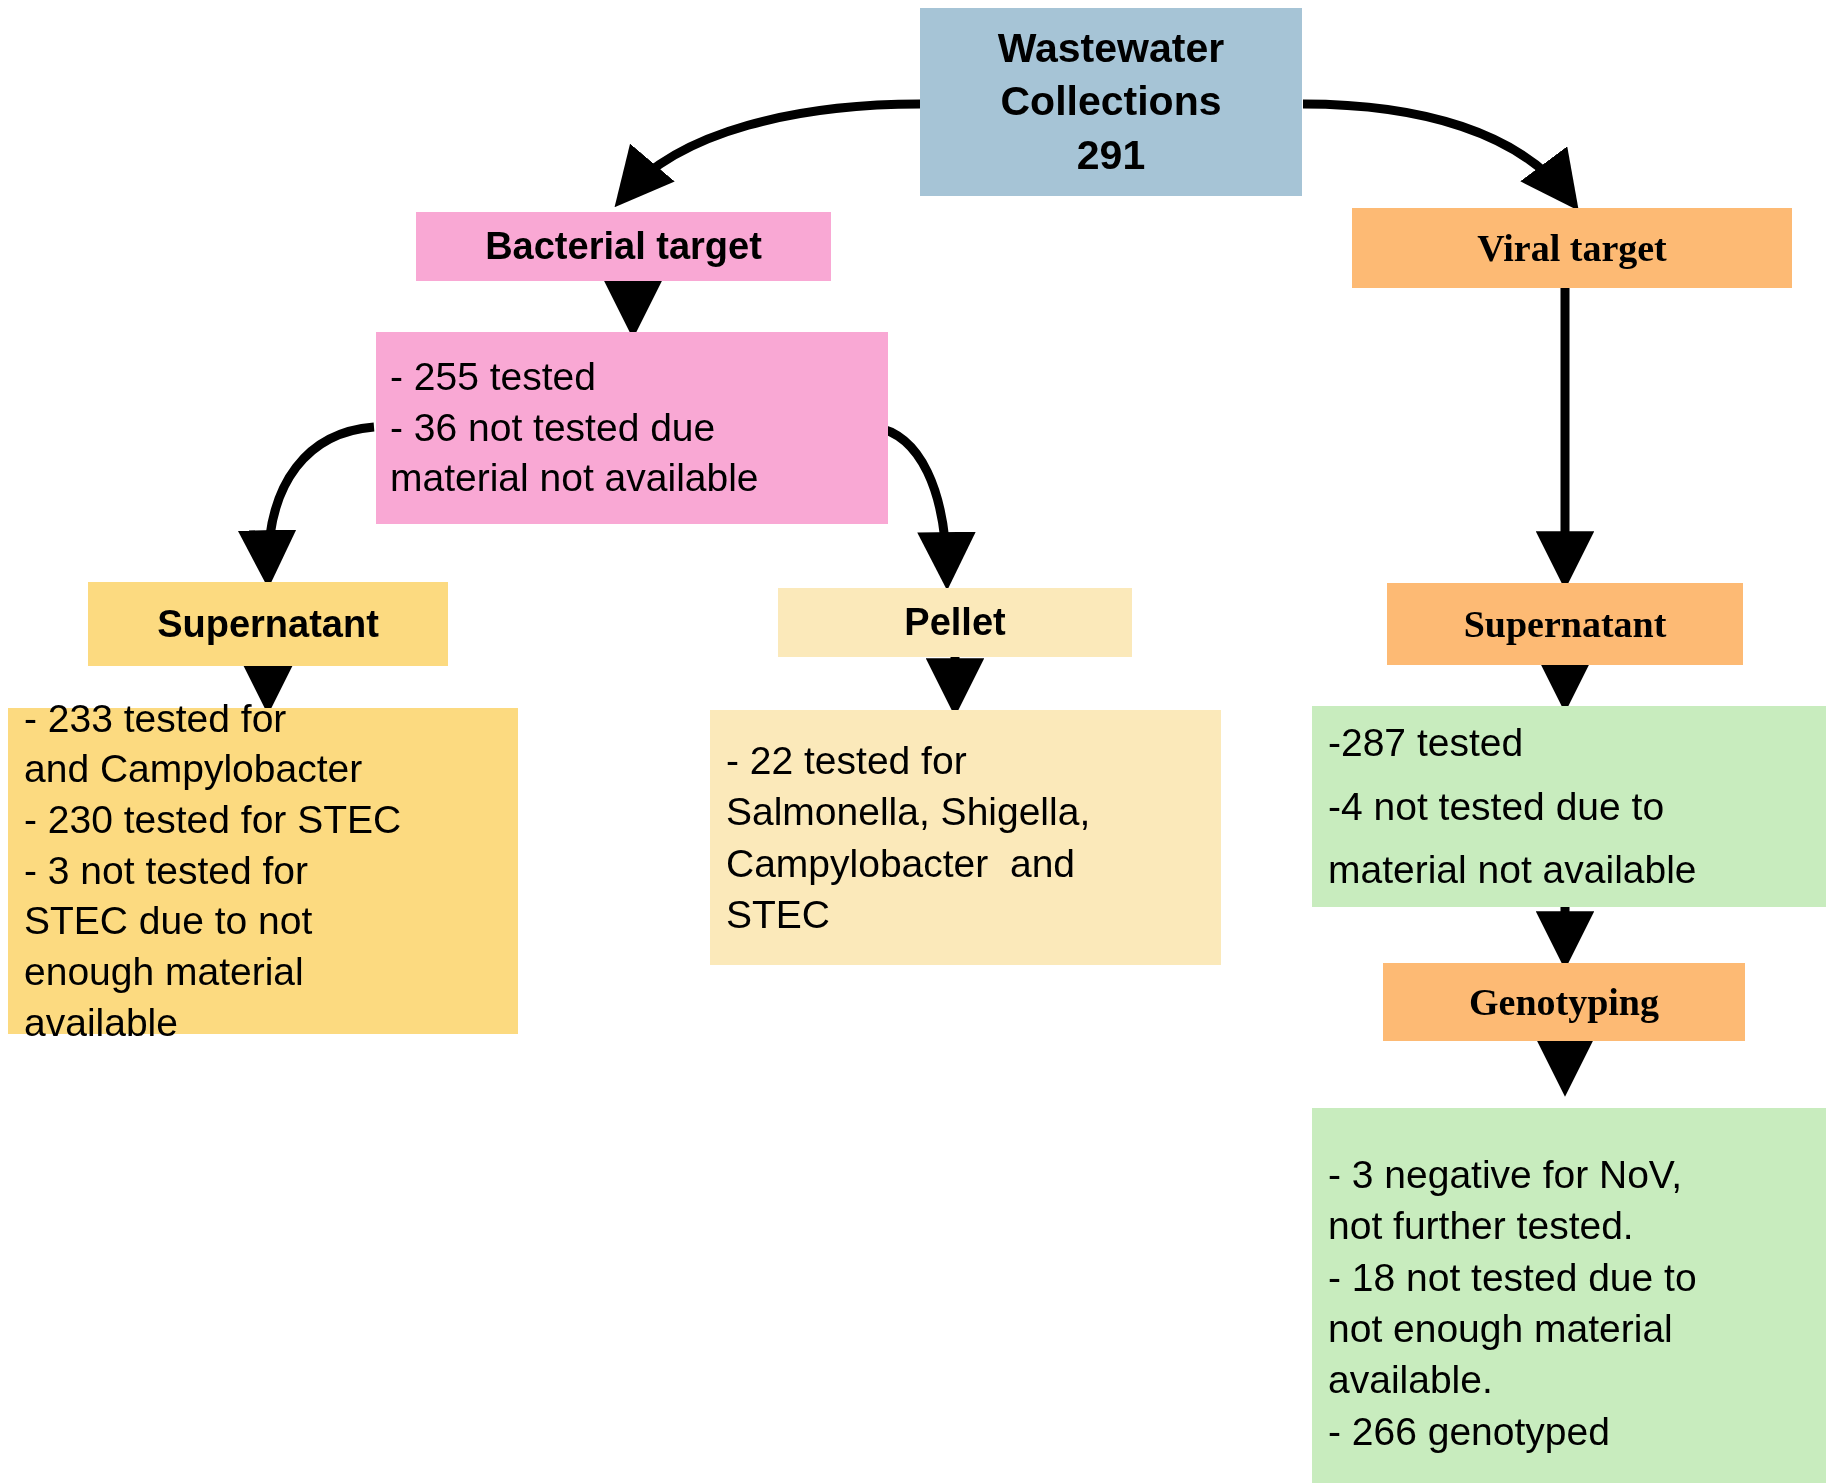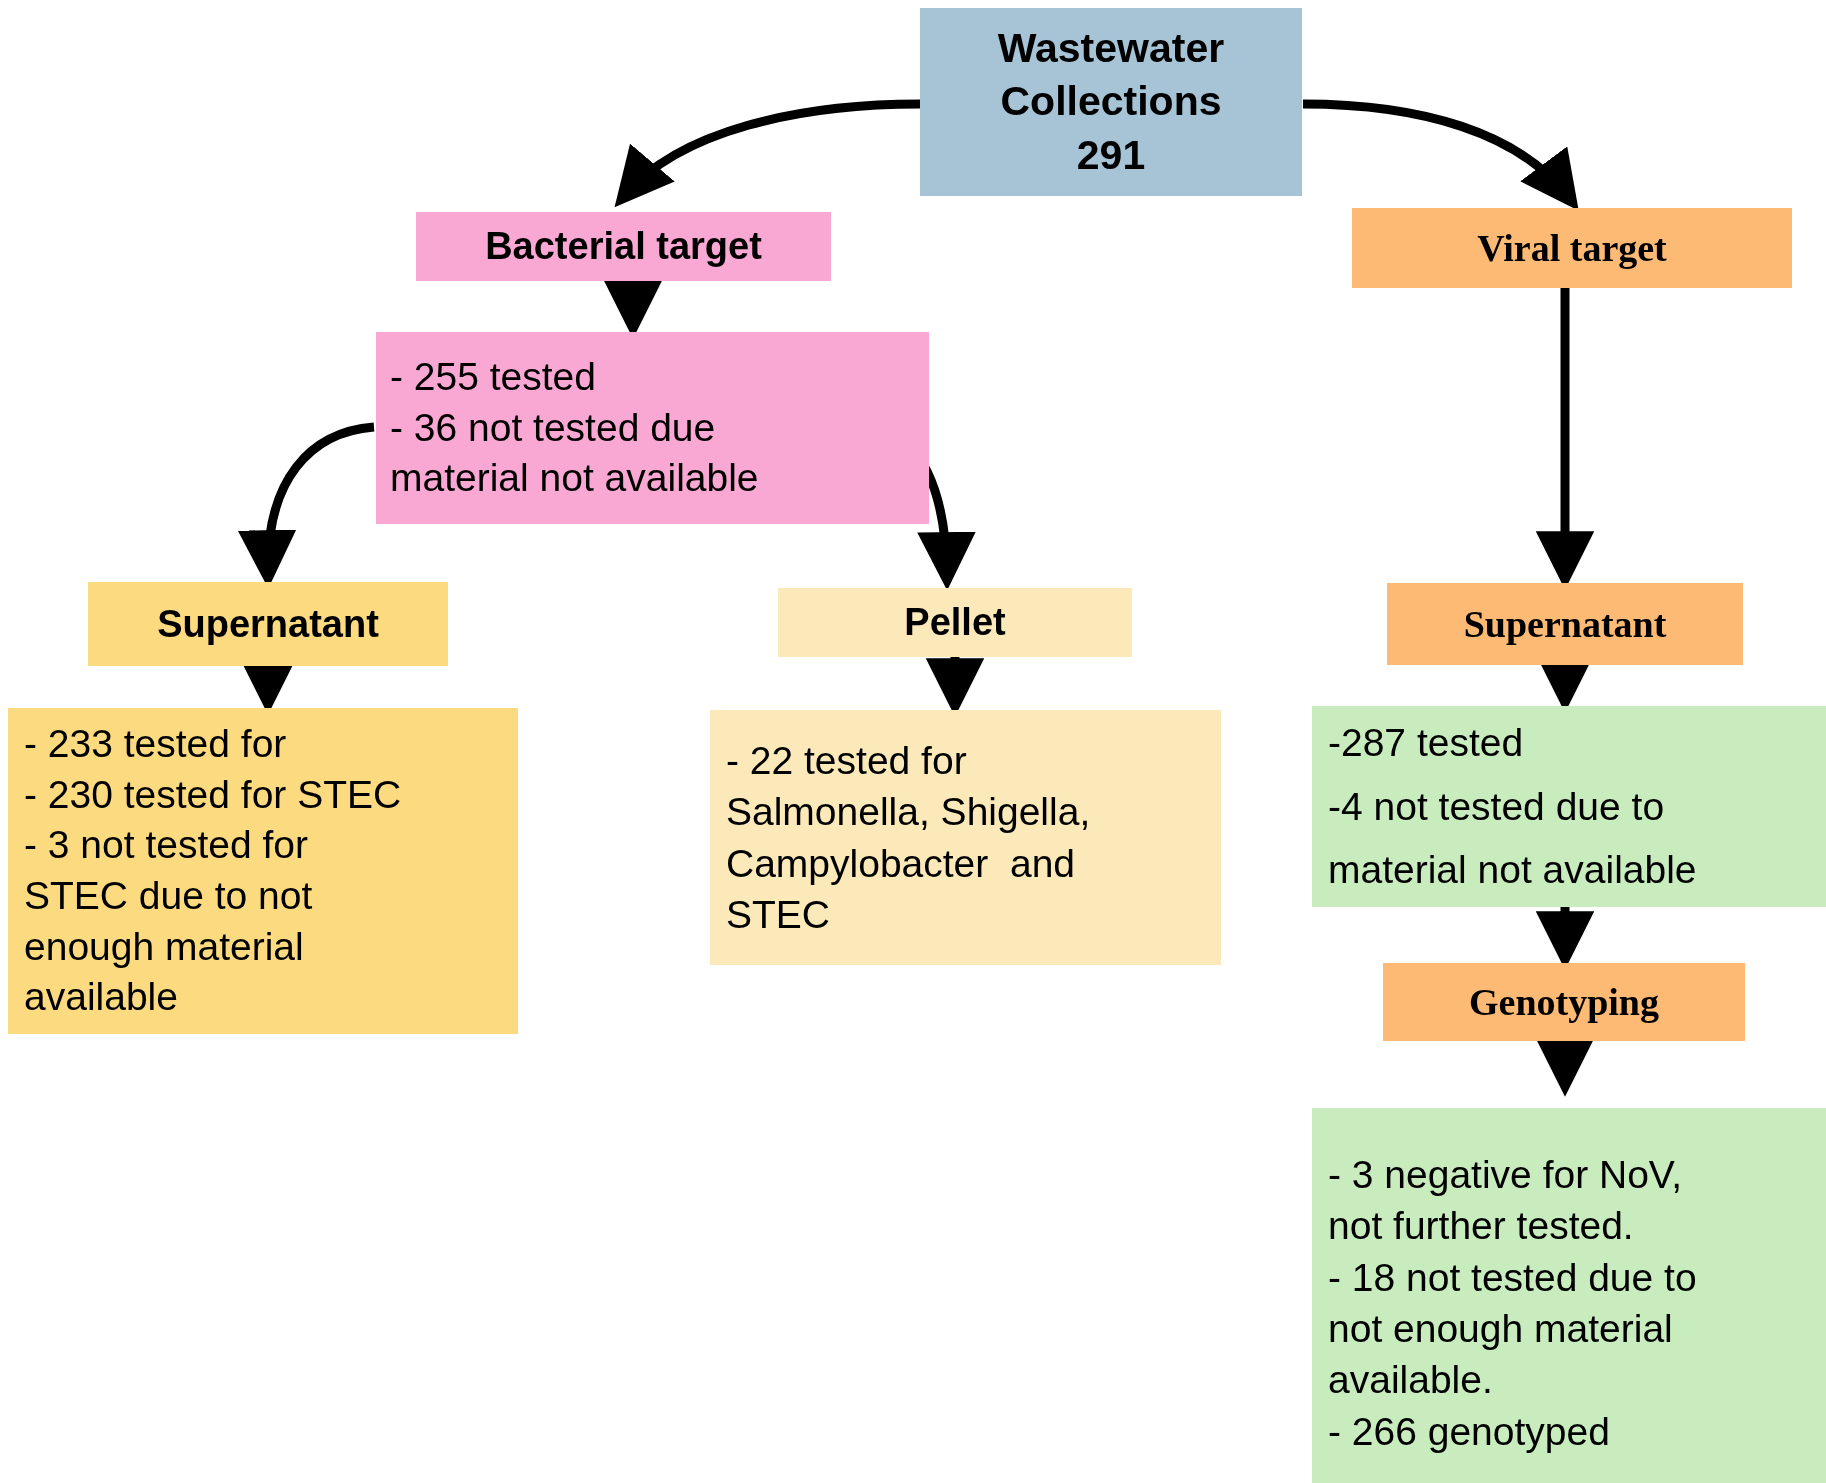--- a/index.html
+++ b/index.html
@@ -45,21 +45,21 @@
   .c-blue        { background: #a6c4d6; }
   .c-amber       { background: #f9a8d4; }
   .c-amber-soft  { background: #fcda80; }
   .c-cream       { background: #fbe9ba; }
   .c-green       { background: #fdba74; font-family: Liberation Serif, serif; }
   .c-green-soft  { background: #c8ecbe; }
 
   
   #n-root        { left: 920px;  top: 8px;    width: 382px;  height: 188px;  font-size: 41px; line-height: 1.30; }
   #n-bact        { left: 416px;  top: 212px;  width: 415px;  height: 69px;   font-size: 38px; }
-  #n-bact-body   { left: 376px;  top: 332px;  width: 553px;  height: 192px;  font-size: 39px; line-height: 1.30; padding: 6px 14px; }
+  #n-bact-body   { left: 376px;  top: 332px;  width: 512px;  height: 192px;  font-size: 39px; line-height: 1.30; padding: 6px 14px; }
   #n-sup-l       { left: 88px;   top: 582px;  width: 360px;  height: 84px;   font-size: 38px; }
   #n-sup-l-body  { left: 8px;    top: 708px;  width: 510px;  height: 326px;  font-size: 39px; line-height: 1.30; padding: 8px 16px; }
   #n-pellet      { left: 778px;  top: 588px;  width: 354px;  height: 69px;   font-size: 38px; }
   #n-pellet-body { left: 700px;  top: 710px;  width: 511px;  height: 255px;  font-size: 39px; line-height: 1.32; padding: 8px 16px; margin-left: 10px; }
   #n-viral       { left: 1352px; top: 208px;  width: 440px;  height: 80px;   font-size: 38px; }
   #n-sup-r       { left: 1387px; top: 583px;  width: 356px;  height: 82px;   font-size: 38px; }
   #n-sup-r-body  { left: 1312px; top: 706px;  width: 514px;  height: 201px;  font-size: 39px; line-height: 1.32; padding: 6px 16px; gap: 12px; }
   #n-geno        { left: 1383px; top: 963px;  width: 362px;  height: 78px;   font-size: 38px; }
   #n-geno-body   { left: 1312px; top: 1090px; width: 514px;  height: 390px;  font-size: 39px; line-height: 1.32; padding: 8px 16px; margin-top: 18px; }
 
@@ -121,20 +121,21 @@
     <span class="line">- 36 not tested due</span>
     <span class="line">material not available</span>
   </div>
 
   <div id="n-sup-l" class="node title c-amber-soft">
     <span class="line">Supernatant</span>
   </div>
 
   <div id="n-sup-l-body" class="node body c-amber-soft">
     <span class="line">- 233 tested for</span>
+    <span class="line">and Campylobacter</span>
     <span class="line">- 230 tested for STEC</span>
     <span class="line">- 3 not tested for</span>
     <span class="line">STEC due to not</span>
     <span class="line">enough material</span>
     <span class="line">available</span>
   </div>
 
   <div id="n-pellet" class="node title c-cream">
     <span class="line">Pellet</span>
   </div>

